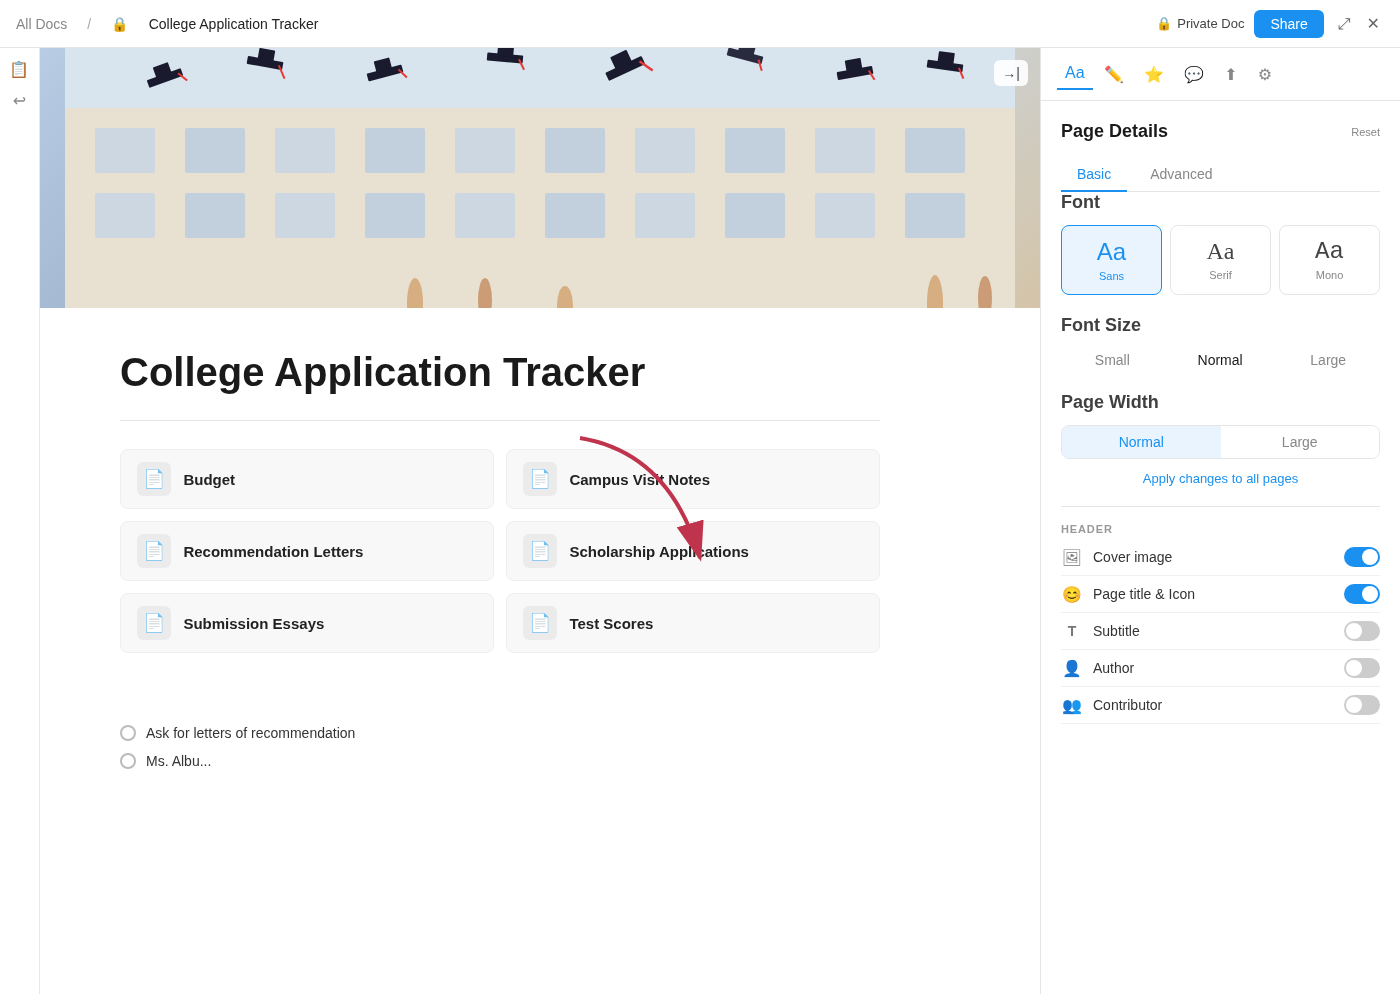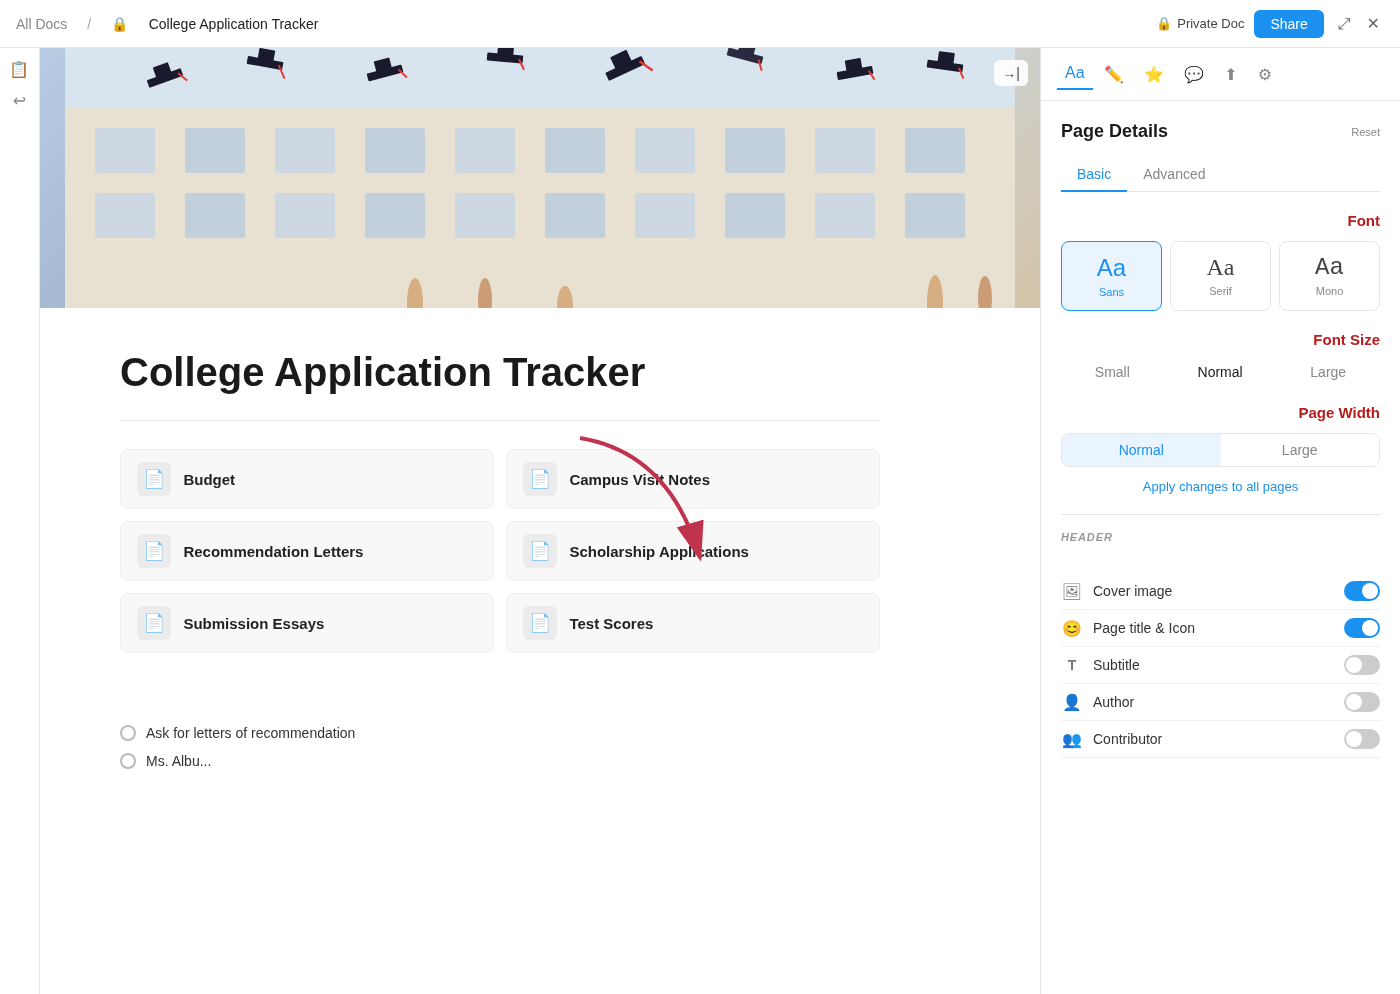--- a/index.html
+++ b/index.html
@@ -105,29 +105,29 @@
     .panel-content { padding: 20px 20px; flex: 1; }
 
     .panel-section-header {
       display: flex; align-items: center; justify-content: space-between;
       margin-bottom: 16px;
     }
     .panel-title { font-size: 18px; font-weight: 700; color: #1a1a1a; }
     .reset-btn { font-size: 11px; color: #888; background: none; border: none; cursor: pointer; }
 
     
-    .panel-tabs { display: flex; gap: 0; margin-bottom: 20px; border-bottom: 1px solid #e5e5e5; }
+    .panel-tabs { display: flex; gap: 7px; border-bottom: 1px solid #e5e5e5; }
     .panel-tab {
       padding: 8px 16px; font-size: 14px; font-weight: 500; cursor: pointer;
       border: none; background: none; color: #888; border-bottom: 2px solid transparent; margin-bottom: -1px;
     }
     .panel-tab.active { color: #1a91f0; border-bottom-color: #1a91f0; }
 
     
-    .section-label { font-size: 15px; font-weight: 700; color: #b91c1c; margin-bottom: 12px; text-transform: none; text-align: right; }
+    .section-label { font-size: 18px; font-weight: 700; color: #404040; margin-bottom: 12px; text-transform: none; }
 
     .font-options { display: flex; gap: 8px; margin-bottom: 20px; }
     .font-option {
       flex: 1; padding: 12px 8px; border: 1px solid #e5e5e5; border-radius: 8px;
       display: flex; flex-direction: column; align-items: center; cursor: pointer;
       background: #fff;
     }
     .font-option.selected { background: #eaf4fe; border-color: #1a91f0; }
     .font-option .font-aa { font-size: 24px; font-weight: 500; color: #1a91f0; }
     .font-option:not(.selected) .font-aa { color: #444; }
@@ -148,21 +148,21 @@
       flex: 1; padding: 8px; text-align: center; font-size: 14px;
       cursor: pointer; border: none; background: #fff; color: #888;
     }
     .width-option.selected { background: #eaf4fe; color: #1a91f0; font-weight: 500; }
 
     .apply-link { font-size: 13px; color: #1a91f0; text-align: center; cursor: pointer; margin-bottom: 20px; display: block; }
 
     .panel-divider { border: none; border-top: 1px solid #e5e5e5; margin: 16px 0; }
 
     
-    .header-section-label { font-size: 11px; font-weight: 700; color: #999; letter-spacing: 0.08em; margin-bottom: 30px; font-style: italic; }
+    .header-section-label { font-size: 11px; font-weight: 700; color: #999; letter-spacing: 0.08em; margin-bottom: 4px; }
 
     .toggle-row {
       display: flex; align-items: center; justify-content: space-between;
       padding: 8px 0; border-bottom: 1px solid #f0f0f0;
     }
     .toggle-left { display: flex; align-items: center; gap: 10px; }
     .toggle-icon { font-size: 16px; color: #777; width: 22px; text-align: center; }
     .toggle-label { font-size: 14px; color: #333; }
 
     

